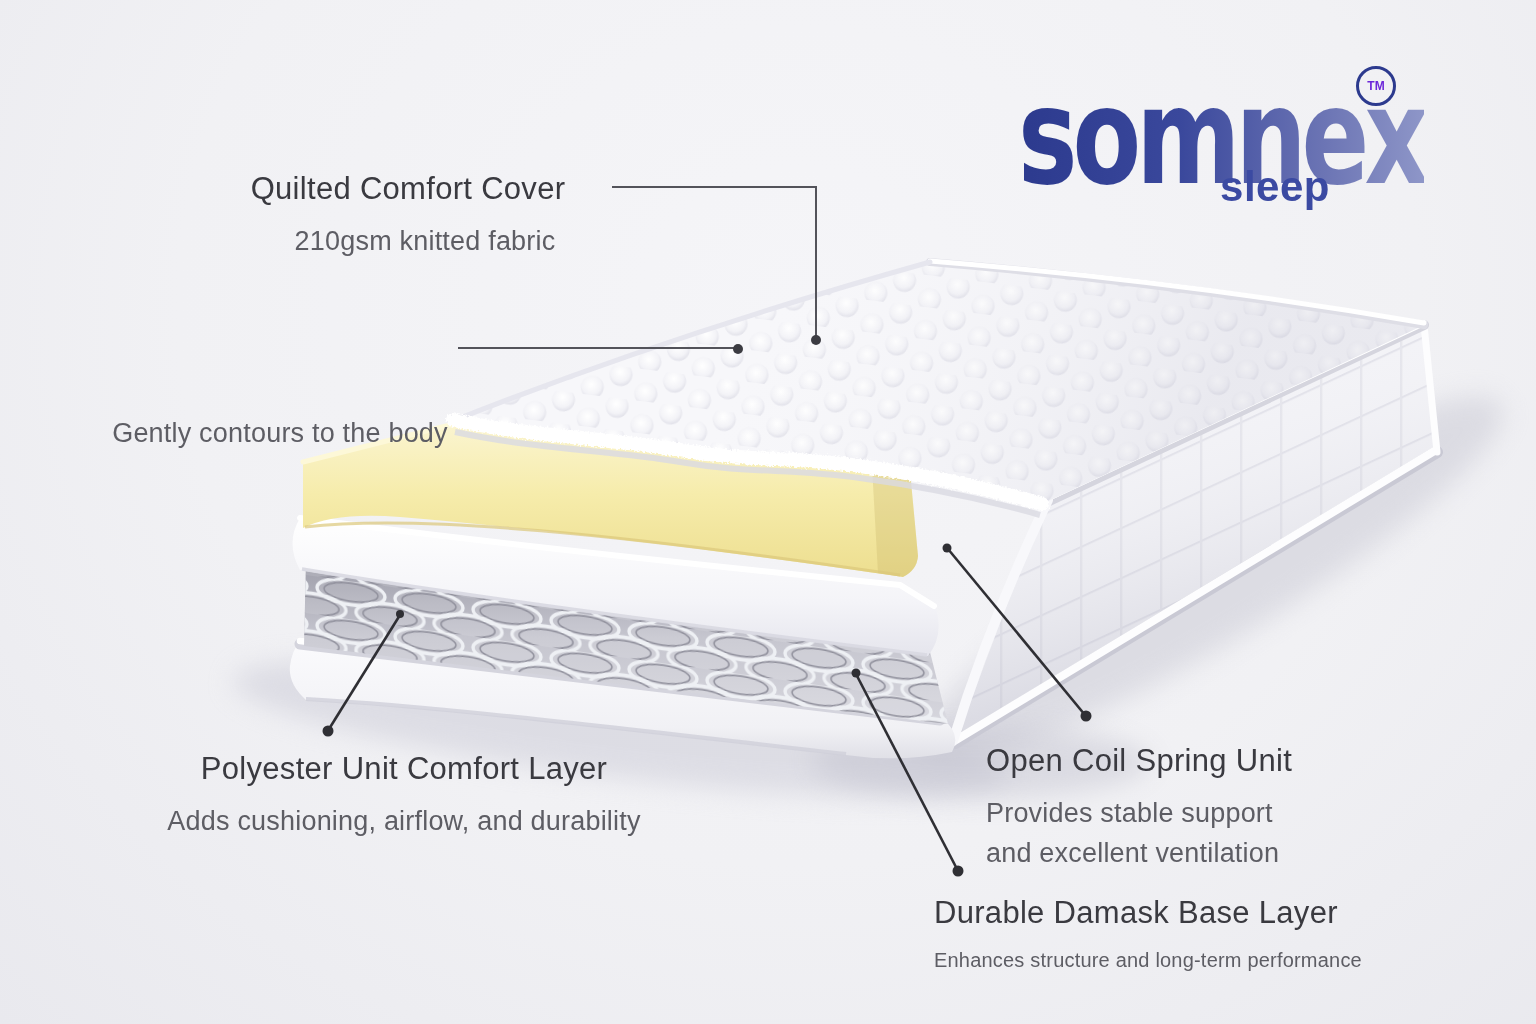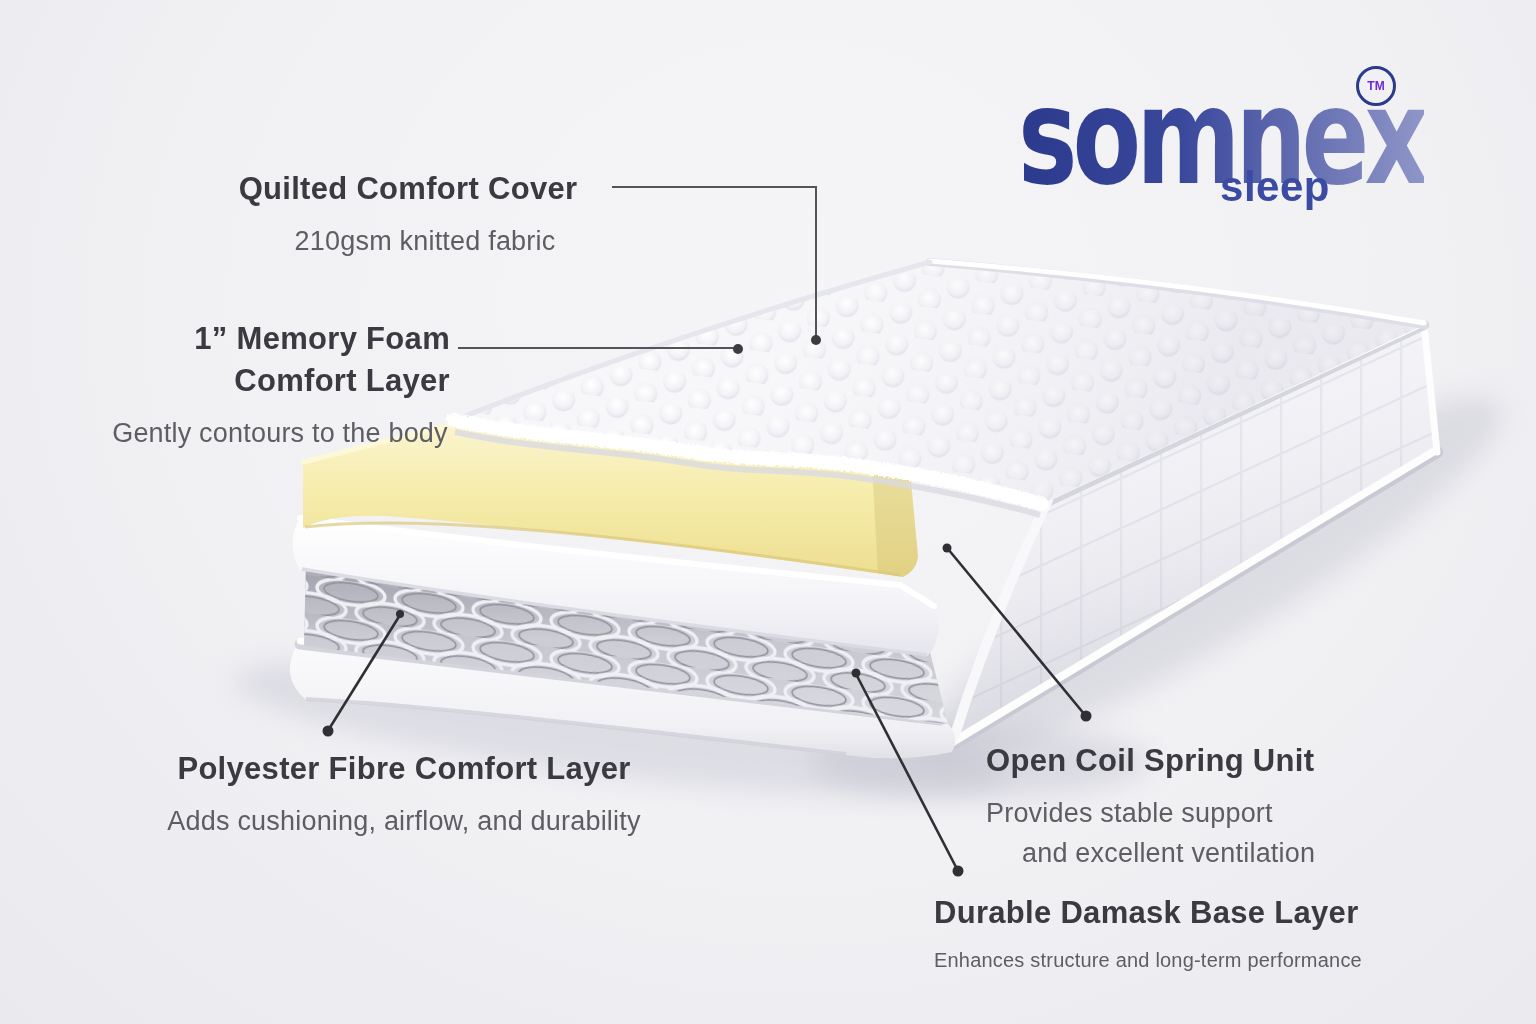--- a/index.html
+++ b/index.html
@@ -7,21 +7,21 @@
     width:1536px;height:1024px;overflow:hidden;position:relative;
     background:radial-gradient(ellipse at 52% 30%, #f5f5f8 0%, #f1f1f4 55%, #e9e9ee 100%);
     font-family:"Liberation Sans","DejaVu Sans",sans-serif;
   }
   .stage{position:absolute;inset:0;}
   svg.scene{position:absolute;left:0;top:0;width:1536px;height:1024px;}
 
   
   .callout{position:absolute;}
   .c-title{
-    font-size:31px;font-weight:700;letter-spacing:.3px;color:#3a3a40;line-height:1.36;
+    font-size:31px;font-weight:400;letter-spacing:.3px;color:#3a3a40;line-height:1.36;
   }
   .c-sub{
     font-size:27px;font-weight:400;color:#5d5d64;line-height:1.46;letter-spacing:.2px;margin-top:12px;
   }
   .lb-quilted{left:188px;top:168px;width:440px;text-align:center;}
   .lb-quilted .c-sub{padding-left:34px;}
   .lb-memory-title{left:50px;top:318px;width:400px;text-align:right;}
   .lb-memory-sub{left:62px;top:410px;width:436px;text-align:center;}
   .lb-memory-sub .c-sub{margin-top:4px;}
   .lb-polyester{left:162px;top:748px;width:484px;text-align:center;}
@@ -209,37 +209,33 @@
     <div class="brand-word">somnex</div>
     <div class="brand-tm">TM</div>
     <div class="brand-sleep">sleep</div>
   </div>
 
   <div class="callout lb-quilted">
     <div class="c-title">Quilted Comfort Cover</div>
     <div class="c-sub">210gsm knitted fabric</div>
   </div>
 
-  <div class="callout lb-memory-title">
-    <div class="c-title">1” Memory Foam</div>
-    <div class="c-title">Comfort Layer</div>
-  </div>
   <div class="callout lb-memory-sub">
     <div class="c-sub">Gently contours to the body</div>
   </div>
 
   <div class="callout lb-polyester">
-    <div class="c-title">Polyester Fibre Comfort Layer</div>
+    <div class="c-title">Polyester Unit Comfort Layer</div>
     <div class="c-sub">Adds cushioning, airflow, and durability</div>
   </div>
 
   <div class="callout lb-opencoil">
     <div class="c-title">Open Coil Spring Unit</div>
     <div class="c-sub">Provides stable support</div>
-    <div class="c-sub" style="margin-top:0;margin-left:36px;">and excellent ventilation</div>
+    <div class="c-sub" style="margin-top:0;">and excellent ventilation</div>
   </div>
 
   <div class="callout lb-damask">
     <div class="c-title">Durable Damask Base Layer</div>
     <div class="c-sub">Enhances structure and long-term performance</div>
   </div>
 
 </div>
 
 </body></html>

